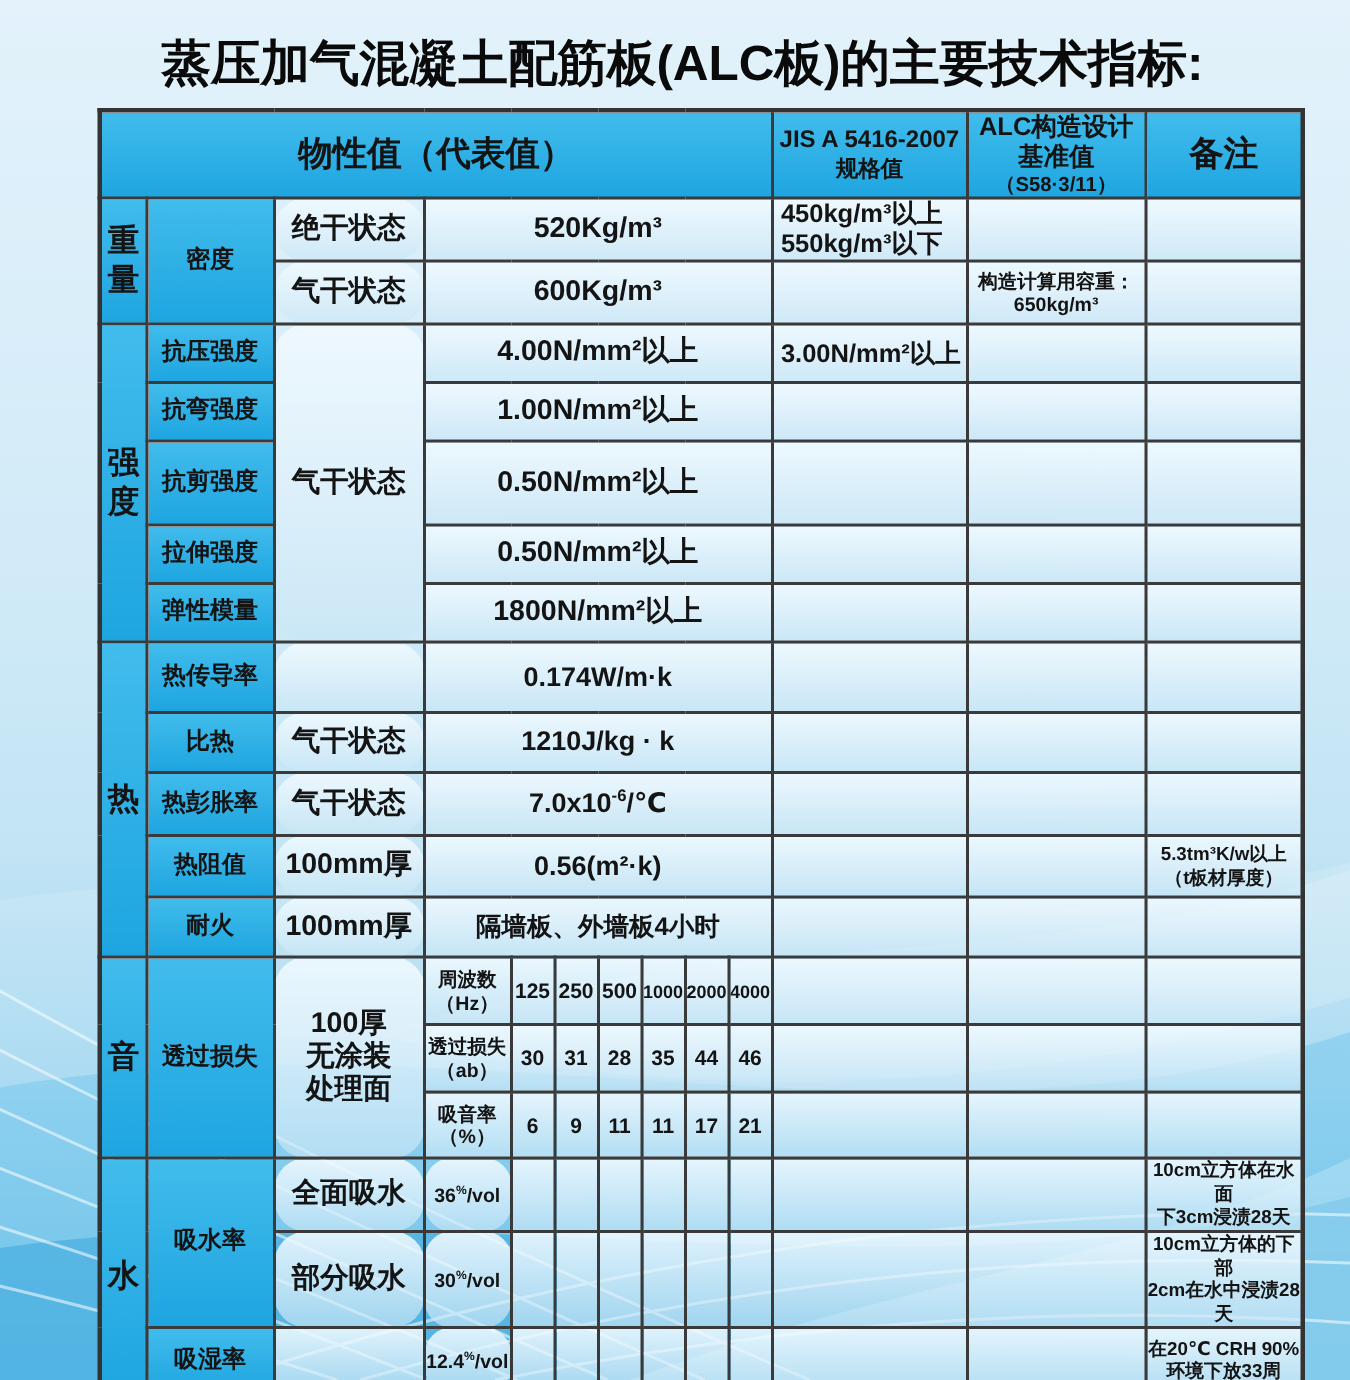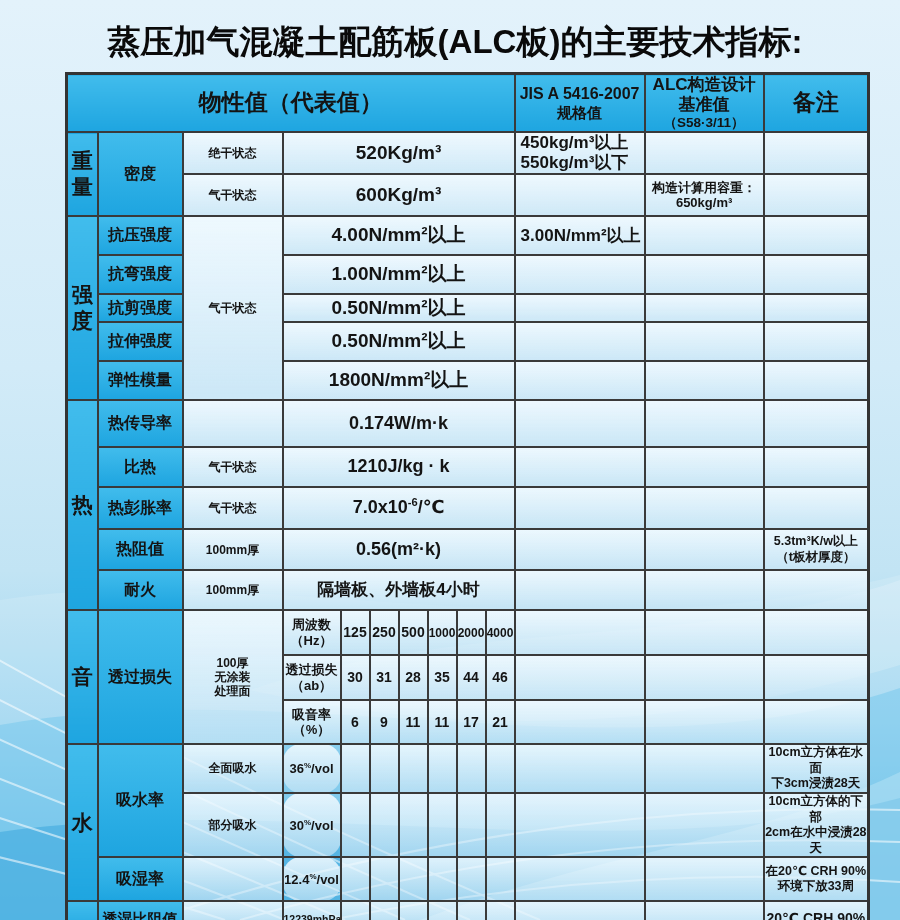--- a/index.html
+++ b/index.html
@@ -22,21 +22,21 @@
   td{
     border:2px solid #3a3a3a;
     text-align:center;vertical-align:middle;
     padding:0;line-height:1.18;font-size:16px;overflow:hidden;
     background:linear-gradient(180deg,rgba(241,250,255,0.88),rgba(201,230,246,0.66));
   }
   td.cy{background:linear-gradient(180deg,#41bcec,#1ea5e0);}
   td.hdr{font-size:23px;}
   td.catA{font-size:21px;line-height:1.25;word-break:break-all;padding:0 2px;}
   td.prop{font-size:16px;}
-  td.state{font-size:12px;}
+  td.state{font-size:19px;border-radius:21px;}
   td.val{font-size:18px;}
   td.big{font-size:19px;}
   td.jisL{text-align:left;padding-left:5px;font-size:17px;}
   td.alcN{font-size:13px;}
   td.sublab{font-size:13px;line-height:1.2;margin-left:24px;}
   td.subval{font-size:14px;}
   td.wval{font-size:13px;border-radius:18px;}
   td.vapval{font-size:10.5px;}
   td.rem{font-size:12.5px;line-height:1.25;}
   td.rem14{font-size:14px;}
@@ -136,21 +136,21 @@
     <td></td>
     <td></td>
   </tr>
   <tr style="height:39px">
     <td class="cy prop">抗弯强度</td>
     <td class="big" colspan="7">1.00N/mm²以上</td>
     <td></td>
     <td></td>
     <td></td>
   </tr>
-  <tr style="height:28px">
+  <tr style="height:56px">
     <td class="cy prop">抗剪强度</td>
     <td class="big" colspan="7">0.50N/mm²以上</td>
     <td></td>
     <td></td>
     <td></td>
   </tr>
   <tr style="height:39px">
     <td class="cy prop">拉伸强度</td>
     <td class="big" colspan="7">0.50N/mm²以上</td>
     <td></td>

